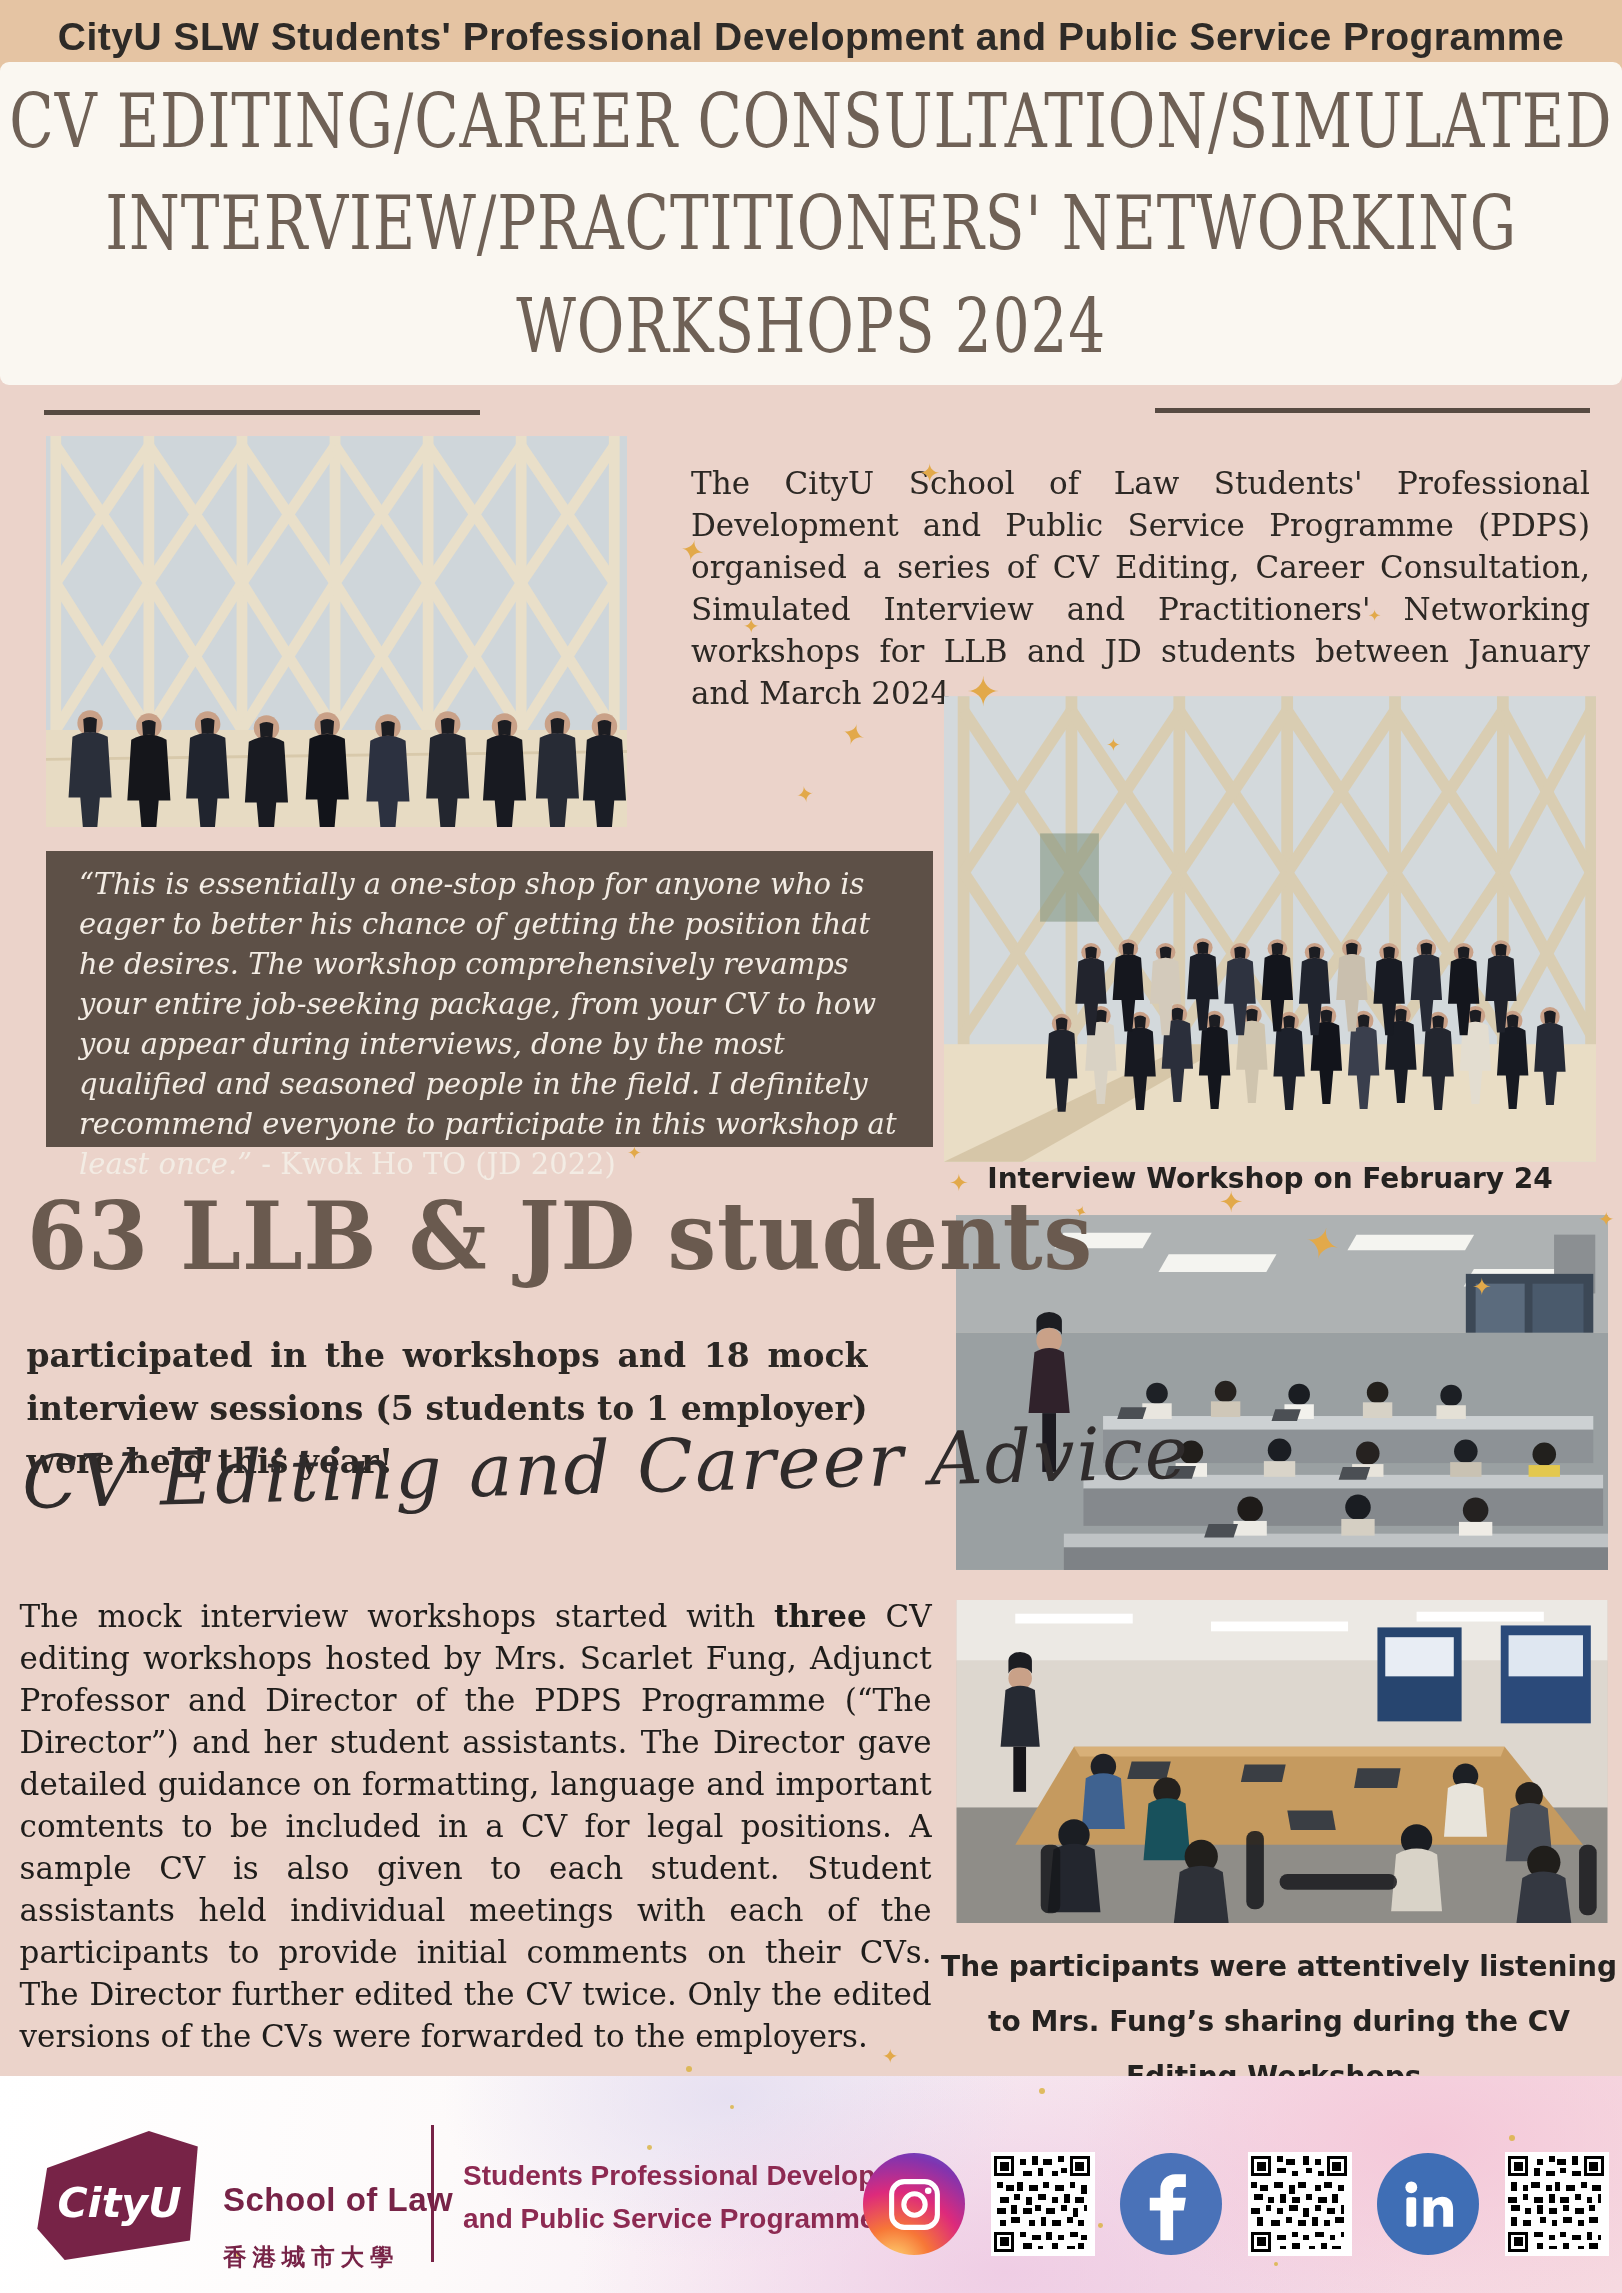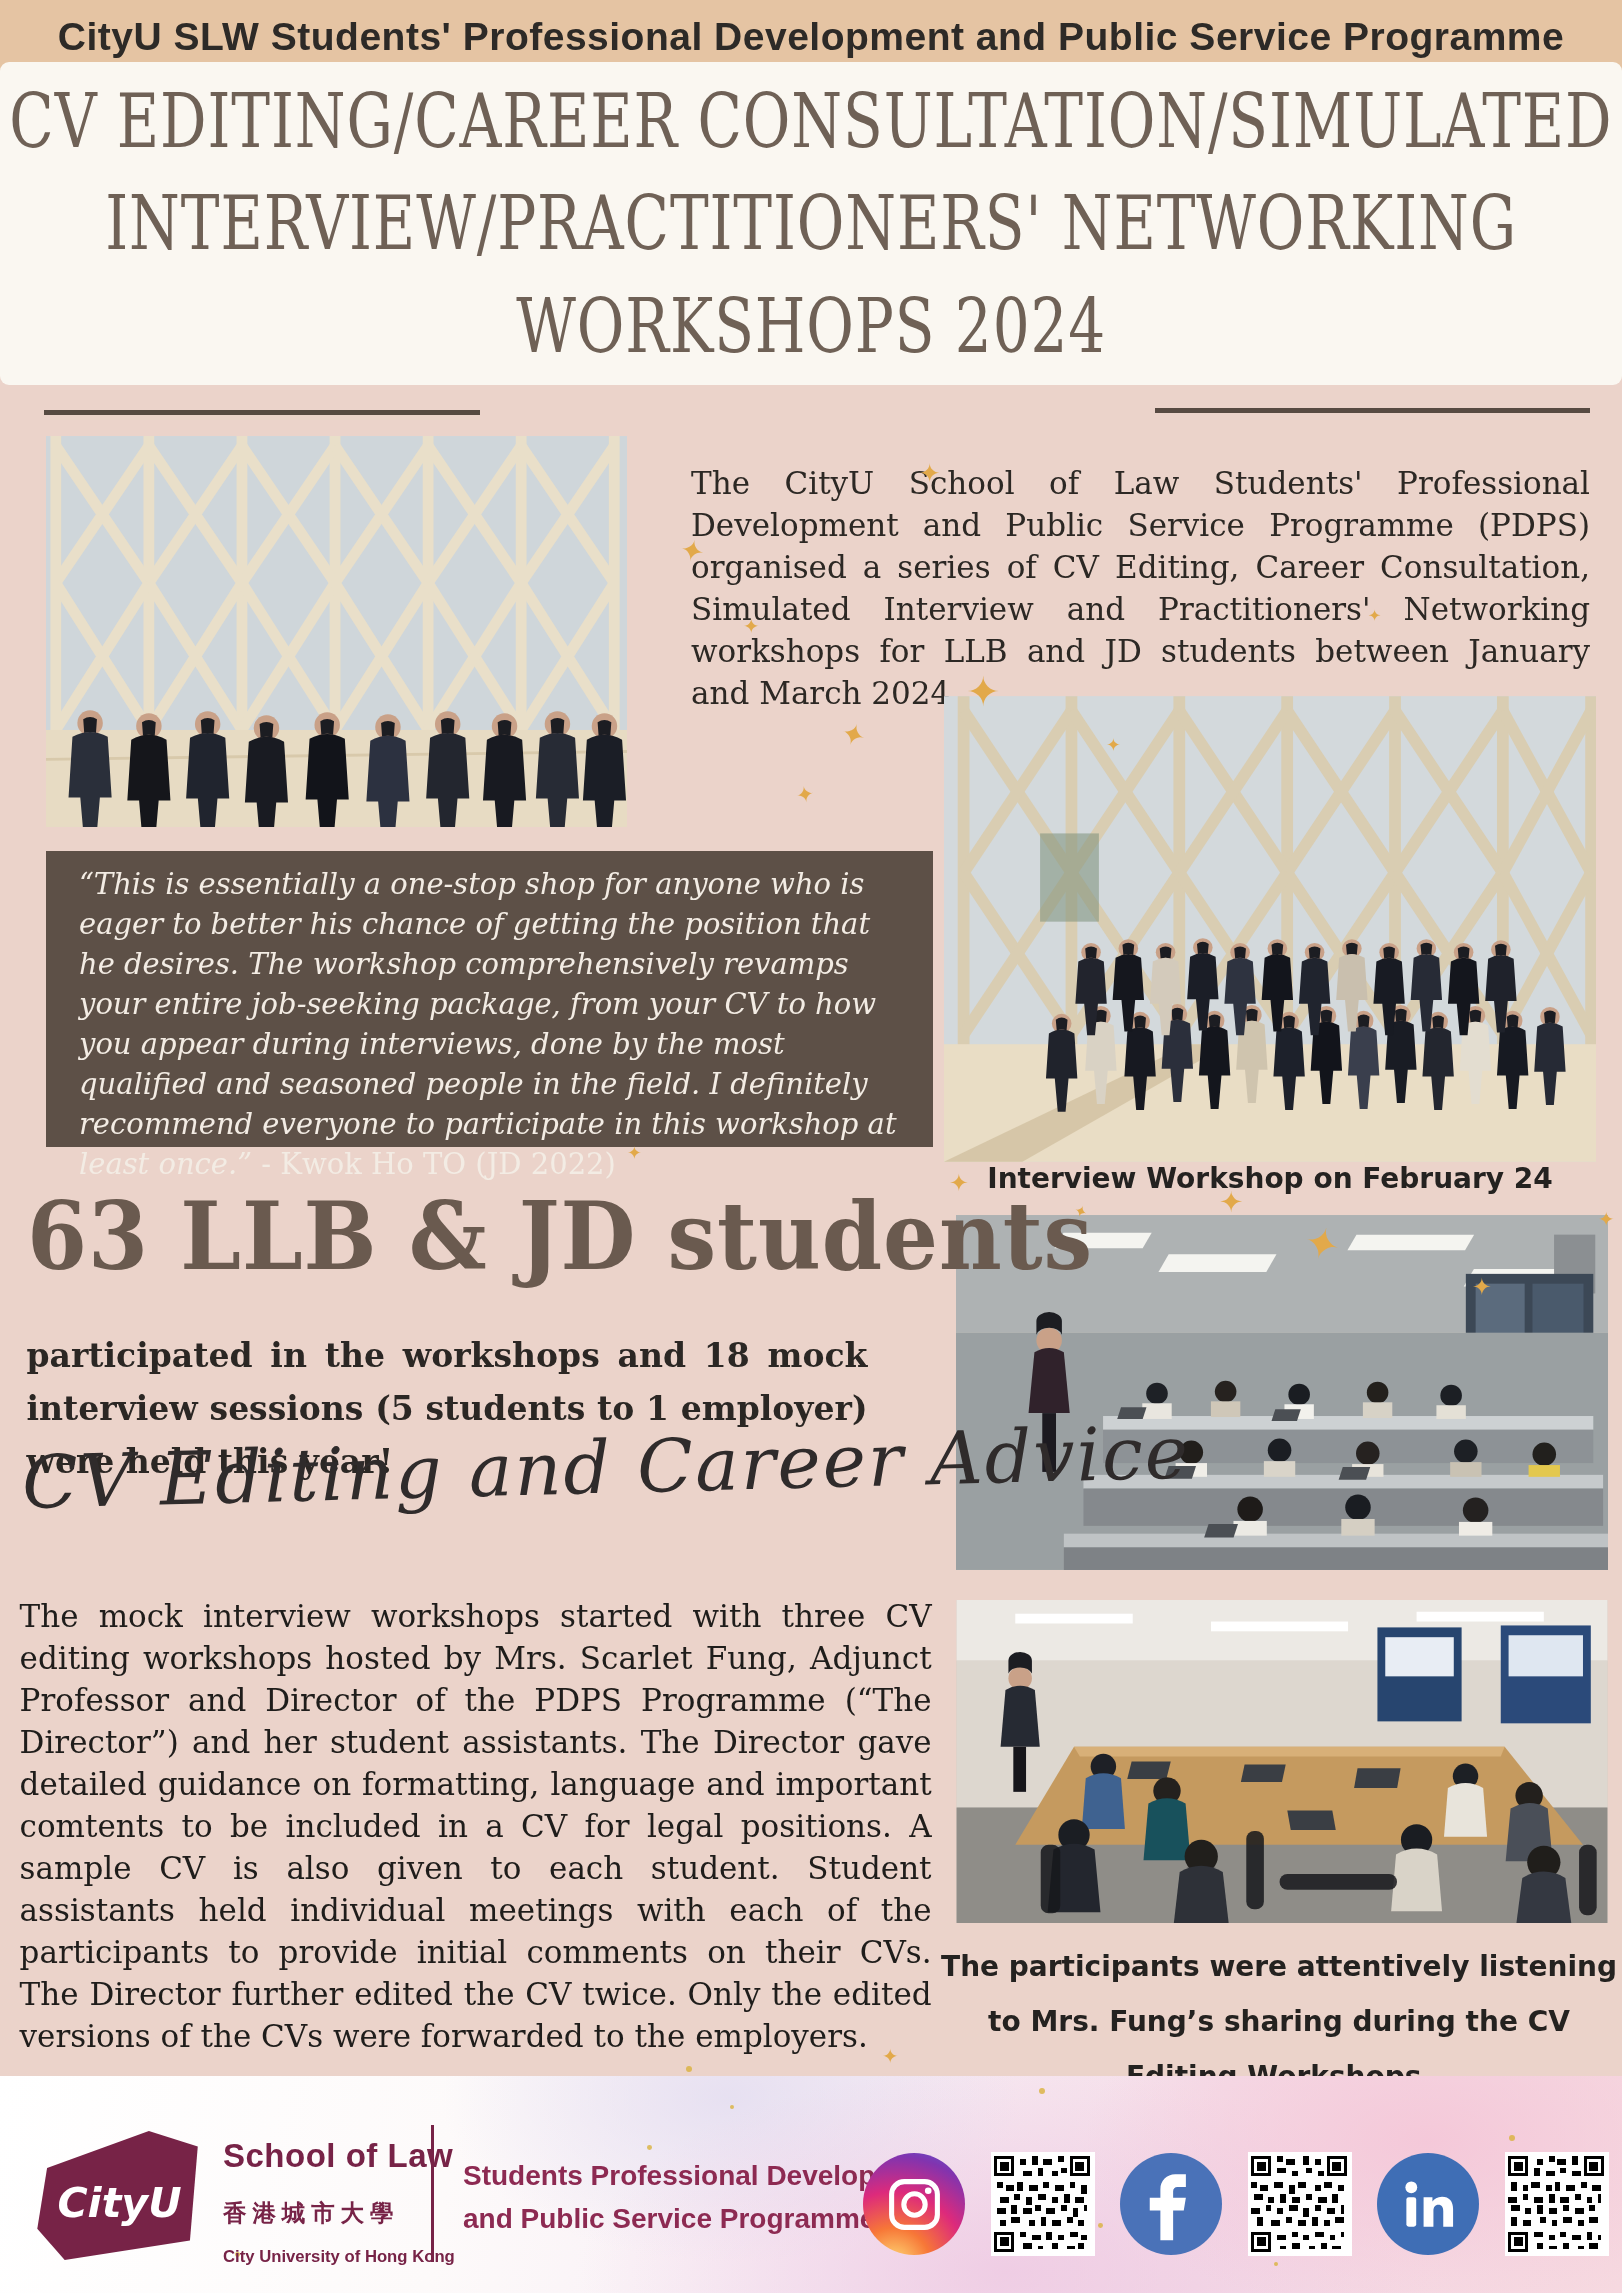--- a/index.html
+++ b/index.html
@@ -35,34 +35,34 @@
   .cap-interview{left:944px;top:1162px;width:652px;font-size:28px;}
   .cap-cv{left:931px;top:1939px;width:696px;font-size:28px;line-height:55px;}
   .stat-heading{position:absolute;left:26.5px;top:1181px;width:882px;font-weight:bold;font-size:90px;
                 color:#6a5a4f;letter-spacing:1px;transform:scale(.96,1.04);transform-origin:left top;white-space:nowrap;}
   .stat-para{position:absolute;left:26.5px;top:1296px;width:841px;font-weight:bold;font-size:33px;line-height:53px;
              color:#2b2724;text-align:justify;}
   .script-heading{position:absolute;left:21.6px;top:1429px;width:843px;font-style:italic;font-size:73px;
                   color:#2f2b2b;transform:rotate(-1.5deg);letter-spacing:2px;white-space:nowrap;}
   .main-para{position:absolute;left:19.6px;top:1564px;width:912px;font-size:31px;line-height:42px;
              color:#1f1d1b;text-align:justify;}
-  .main-para b{font-weight:normal;}
+  .main-para b{font-weight:bold;}
   
   .sparkle{position:absolute;color:#e2a94a;font-family:"DejaVu Sans",sans-serif;line-height:1;pointer-events:none;}
   
   .footer{position:absolute;left:0;top:2076px;width:1622px;height:218px;
           background:
             radial-gradient(ellipse 490px 255px at 88% 30%,rgba(244,197,215,.85),rgba(244,197,215,0) 70%),
             radial-gradient(ellipse 608px 294px at 62% 90%,rgba(236,195,224,.7),rgba(236,195,224,0) 70%),
             radial-gradient(ellipse 412px 235px at 45% 10%,rgba(226,220,240,.8),rgba(226,220,240,0) 70%),
             linear-gradient(100deg,#ffffff 0%,#fdfafa 28%,#f7ecf4 52%,#f5dde8 74%,#f6d9e0 100%);}
   .speck{position:absolute;border-radius:50%;background:#d9b23c;opacity:.8;}
   .logo-wrap{position:absolute;left:33px;top:51px;width:172px;height:137px;}
   .logo-text-block{position:absolute;left:223px;top:61px;color:#772347;}
-  .school{font-family:"Liberation Sans",sans-serif;font-weight:bold;font-size:33px;letter-spacing:0.5px;}
+  .school{font-family:"Liberation Sans",sans-serif;font-weight:bold;font-size:33px;letter-spacing:0.5px;margin-top:44px;}
   .cn{font-family:"DejaVu Sans",sans-serif;font-weight:bold;font-size:23.5px;letter-spacing:5.9px;margin-top:21.6px;}
   .univ{font-family:"Liberation Sans",sans-serif;font-weight:bold;font-size:16.7px;margin-top:18px;}
   .v-rule{position:absolute;left:431px;top:49px;width:2.9px;height:137px;background:#772347;}
   .prog{position:absolute;left:463px;top:78px;color:#8d2a52;font-family:"Liberation Sans",sans-serif;
         font-weight:bold;font-size:28px;line-height:43px;}
   .social{position:absolute;top:76px;display:flex;align-items:center;}
   .soc-item{margin-right:0;}
   .circle-icon{width:102px;height:102px;border-radius:50%;display:flex;align-items:center;justify-content:center;}
   .qr{width:104px;height:104px;background:#fff;padding:3.9px;box-sizing:border-box;}
 </style>

